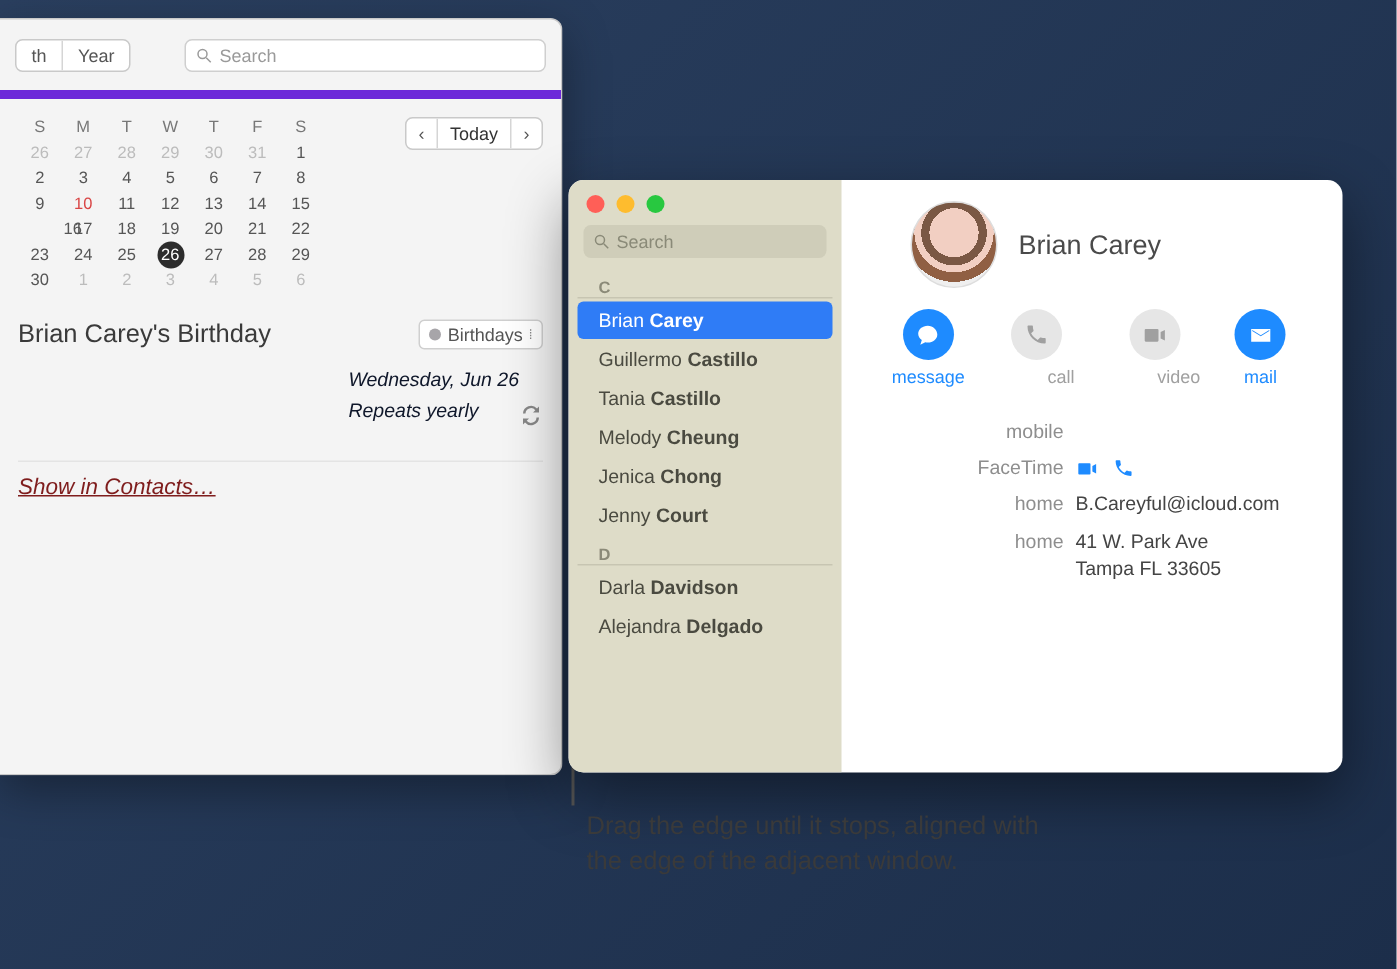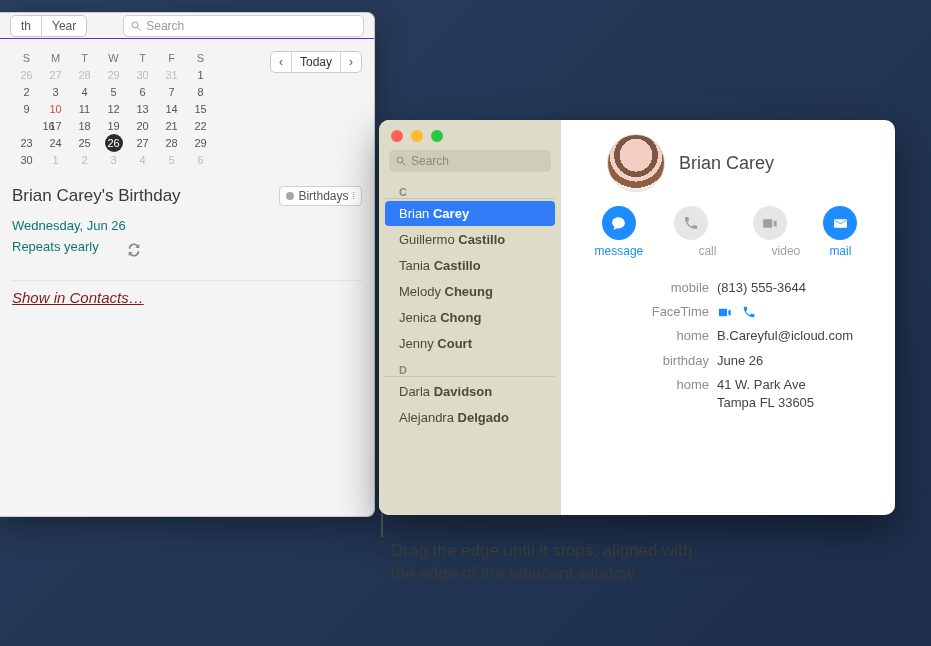--- a/index.html
+++ b/index.html
@@ -22,22 +22,22 @@
     width: 375px;
     height: 505px;
     background: #f4f4f4;
     border: 1px solid #c9c9c9;
     border-left: none;
     border-radius: 0 8px 8px 0;
     box-shadow: 0 10px 30px rgba(0,0,0,.35);
     overflow: hidden;
   }
   .cal-top {
-    height: 26px;
-    border-bottom: 1px solid #6d28d9;
+    height: 53px;
+    border-bottom: 6px solid #6d28d9;
     display: flex;
     align-items: center;
     padding: 0 10px;
     gap: 6px;
   }
   .seg {
     display: flex;
     border: 1px solid #c9c9c9;
     border-radius: 5px;
     overflow: hidden;
@@ -127,21 +127,21 @@
     align-items: center;
     gap: 4px;
     border: 1px solid #cfcfcf;
     border-radius: 4px;
     padding: 2px 6px;
     font-size: 12px;
     background: #fff;
     color: #555;
   }
   .caldot { width: 8px; height: 8px; border-radius: 50%; background: #a7a5a9; }
-  .event-sub { margin-top: 10px; font-size: 13px; color: #0f766e; line-height: 1.6; display:flex; justify-content:flex-start;}
+  .event-sub { margin-top: 10px; font-size: 13px; color: #0f172a; line-height: 1.6; display:flex; justify-content:flex-end;font-style:italic;}
   .repeat-icon { color: #888; font-size: 13px; }
   .link-row { margin-top: 22px; border-top: 1px solid #e4e4e4; padding-top:8px;}
   .link-row a { color: #7f1d1d; text-decoration: underline; font-size: 15px; font-style: italic; }
 
   
   .pointer {
     position: absolute;
     left: 381px;
     top: 417px;
     width: 2px;
@@ -554,42 +554,37 @@
           <svg width="17" height="17" viewBox="0 0 24 24">
               <path d="M3 6h18v12H3V6zm9 6L4 7v1l8 5 8-5V7l-8 5z" fill="#fff"></path>
             </svg>
         </div>
         <span class="act-l-blue">mail</span>
       </div>
     </div>
     <div class="details" id="details">
         <div class="drow">
           <div class="dkey">mobile</div>
-          <div class="dval" style="white-space: pre-line;">(813) 555-3644</div>
         </div>
         <div class="drow">
           <div class="dkey">FaceTime</div>
           <div class="dval ft-icons">
             <svg width="15" height="15" viewBox="0 0 24 24">
               <path d="M4 6h11a1 1 0 011 1v10a1 1 0 01-1 1H4a1 1 0 01-1-1V7a1 1 0 011-1zm14 3l4-2v10l-4-2V9z" fill="#1e8bff"></path>
             </svg>
             <svg width="14" height="14" viewBox="0 0 24 24">
               <path d="M6.6 10.8c1.4 2.8 3.8 5.1 6.6 6.6l2.2-2.2c.3-.3.7-.4 1-.2 1.2.4 2.5.6 3.8.6.6 0 1 .4 1 1V20c0 .6-.4 1-1 1C10.6 21 3 13.4 3 4c0-.6.4-1 1-1h3.4c.6 0 1 .4 1 1 0 1.3.2 2.6.6 3.8.1.4 0 .8-.2 1l-2.2 2z" fill="#1e8bff"></path>
             </svg>
           </div>
         </div>
         <div class="drow">
           <div class="dkey">home</div>
           <div class="dval" style="white-space: pre-line;">B.Careyful@icloud.com</div>
         </div>
         <div class="drow">
-          <div class="dkey">birthday</div>
-          <div class="dval" style="white-space: pre-line;">June 26</div>
-        </div>
-        <div class="drow">
           <div class="dkey">home</div>
           <div class="dval" style="white-space: pre-line;">41 W. Park Ave
 Tampa FL 33605</div>
         </div>
       </div>
   </div>
 </div>
 
 <div class="caption">Drag the edge until it stops, aligned with the edge of the adjacent window.</div>
 

